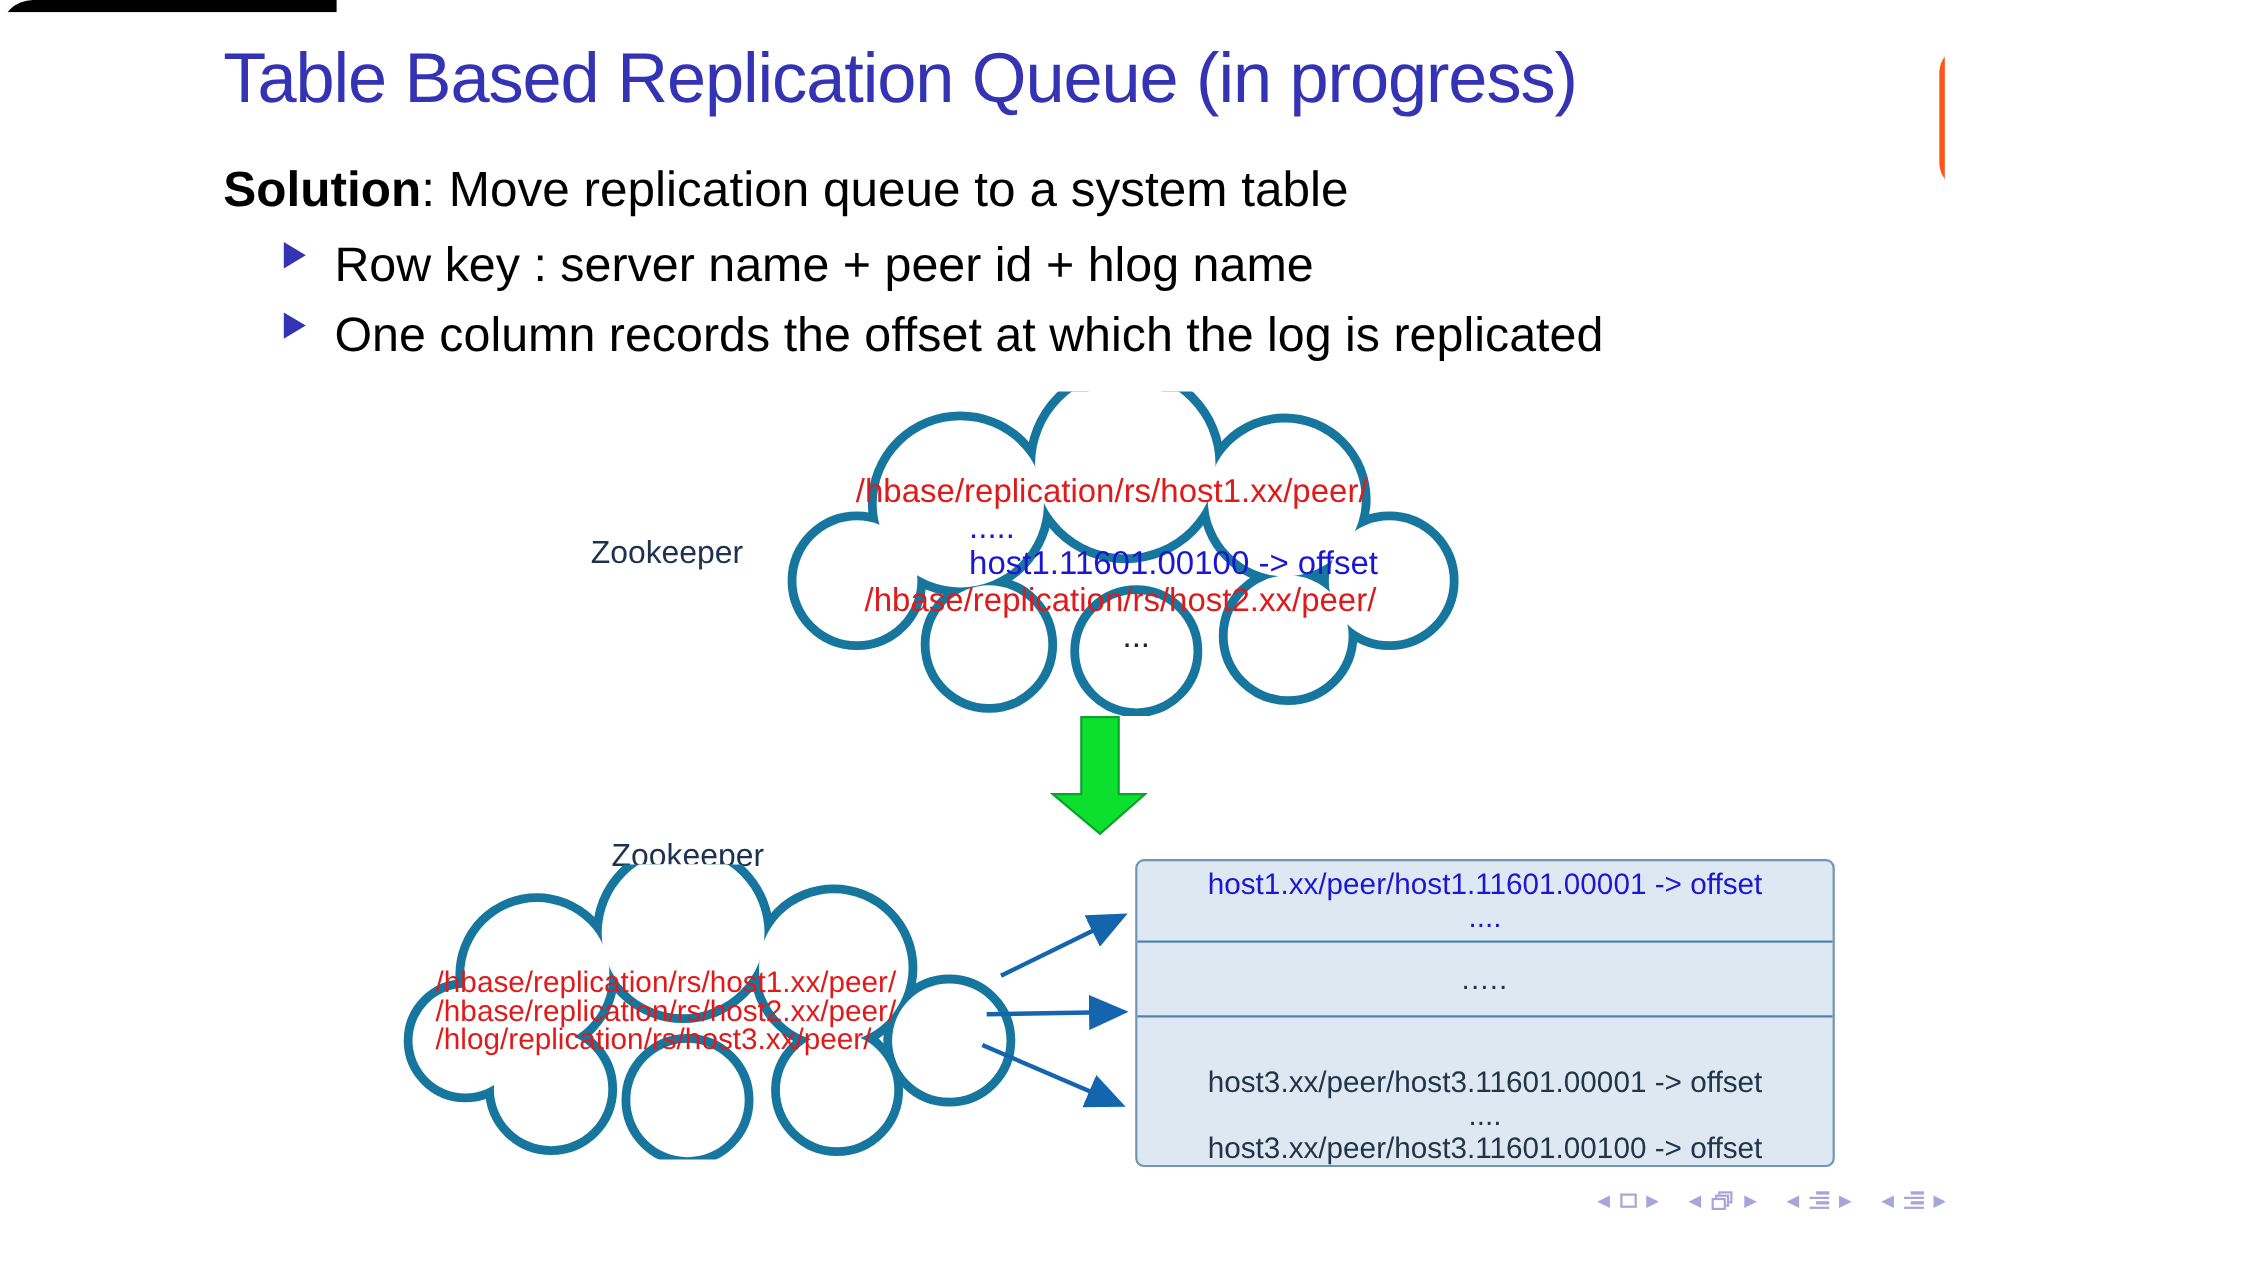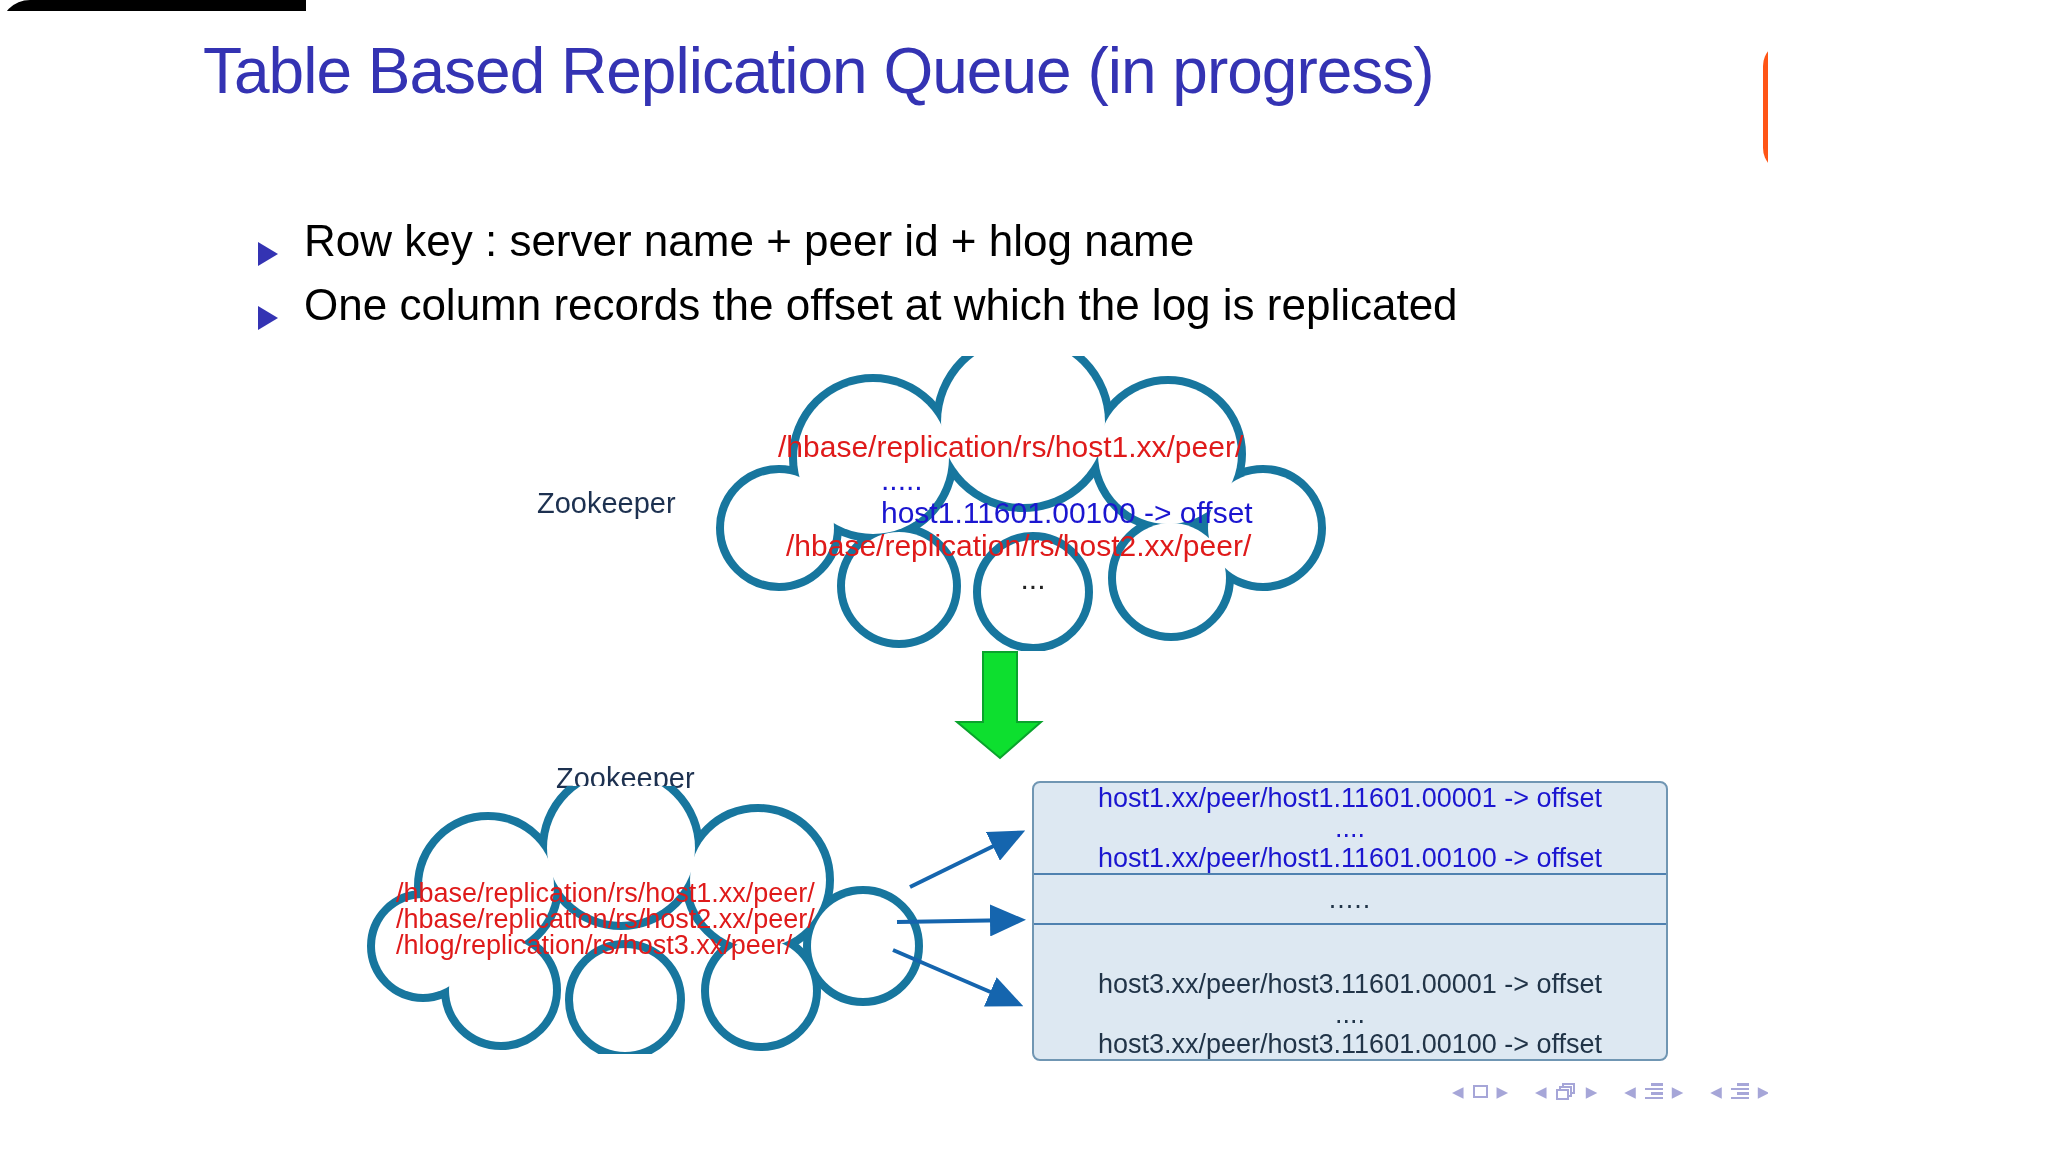--- a/index.html
+++ b/index.html
@@ -11,21 +11,21 @@
          color:var(--title_blue);font-weight:400;}
   .mi{position:absolute;left:1763px;top:42px;width:130px;height:130px;border-radius:24px;
       background:var(--mi_orange);}
   .mi .bar{position:absolute;background:#fff;border-radius:2px;}
   .mi .b1{left:25px;top:36px;width:13px;height:53px;}   
   .mi .b2{left:25px;top:36px;width:61px;height:11px;}   
   .mi .b3{left:73px;top:36px;width:13px;height:53px;}   
   .mi .b4{left:49px;top:56px;width:13px;height:33px;}   
   .mi .b5{left:99px;top:36px;width:13px;height:53px;}   
   .solution{position:absolute;left:203px;top:146px;font-size:45px;color:#000;}
-  .bullet{position:absolute;left:258px;font-size:44px;color:#000;display:flex;align-items:flex-end;}
+  .bullet{position:absolute;left:258px;font-size:44px;color:#000;display:flex;align-items:flex-start;}
   .tri{width:0;height:0;border-left:20px solid var(--title_blue);
        border-top:12px solid transparent;border-bottom:12px solid transparent;
        margin-right:26px;margin-top:4px;}
   .bullet.b-1{top:216px;} .bullet.b-2{top:280px;}
   
   .cloud-svg{position:absolute;}
   .cloud-svg .ring{fill:#fff;stroke:var(--cloud_teal);stroke-width:16px;}
   .cloud-svg .fillc{fill:#fff;stroke:none;}
   .zk-label{position:absolute;font-size:29px;color:var(--navy);}
   .zk1{left:537px;top:487px;} .zk2{left:556px;top:762px;}
@@ -82,20 +82,21 @@
   <div class="title">Table Based Replication Queue (in progress)</div>
 
   <div class="mi">
     <div class="bar b1"></div>
     <div class="bar b2"></div>
     <div class="bar b3"></div>
     <div class="bar b4"></div>
     <div class="bar b5"></div>
   </div>
 
+  <div class="solution"><b>Solution</b><span>: Move replication queue to a system table</span></div>
 
   <div class="bullet b-1">
     <span class="tri"></span>
     <span>Row key : server name + peer id + hlog name</span>
   </div>
   <div class="bullet b-2">
     <span class="tri"></span>
     <span>One column records the offset at which the log is replicated</span>
   </div>
 
@@ -178,21 +179,20 @@
       <line x1="12" y1="110" x2="133" y2="108" marker-end="url(#ah)"></line>
       <line x1="8" y1="138" x2="131" y2="191" marker-end="url(#ah)"></line>
     </g>
   </svg>
 
 
   <div class="rq-table">
     <div class="rq-row r1">
       <div>host1.xx/peer/host1.11601.00001 -&gt; offset</div>
       <div>....</div>
-      <div>host1.xx/peer/host1.11601.00100 -&gt; offset</div>
     </div>
     <div class="rq-row r2">
       <div>.....</div>
     </div>
     <div class="rq-row r3">
       <div>host3.xx/peer/host3.11601.00001 -&gt; offset</div>
       <div>....</div>
       <div>host3.xx/peer/host3.11601.00100 -&gt; offset</div>
     </div>
   </div>

